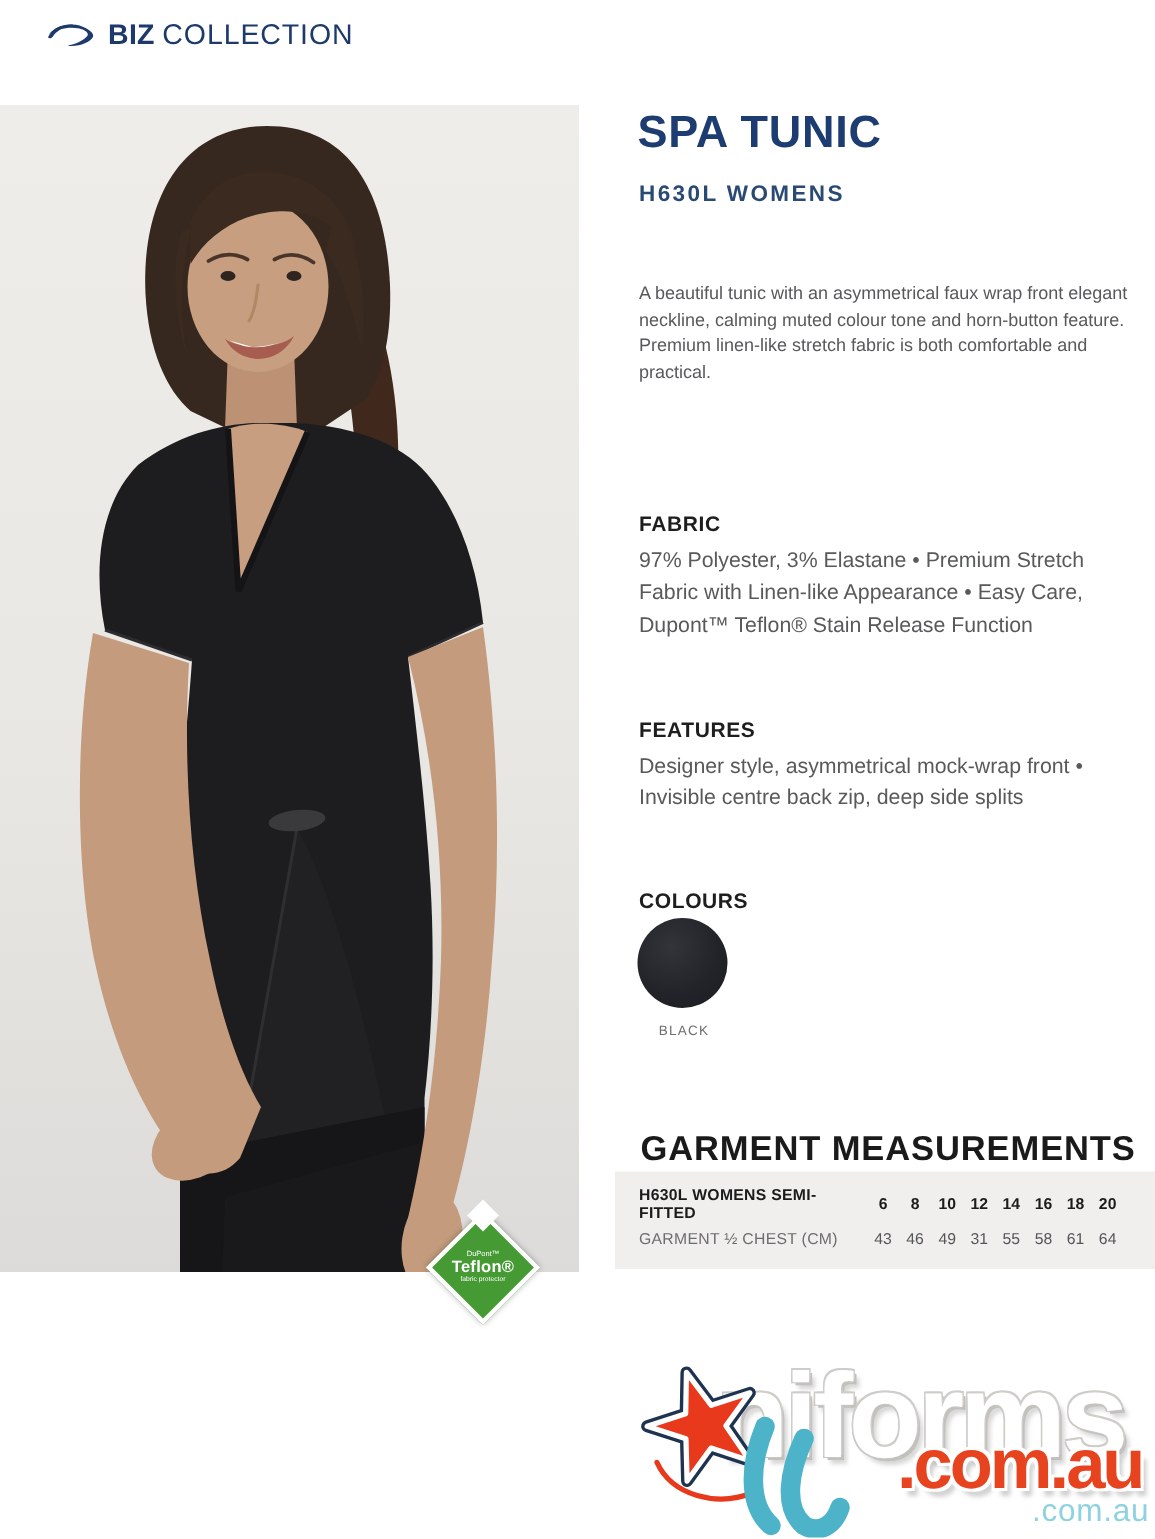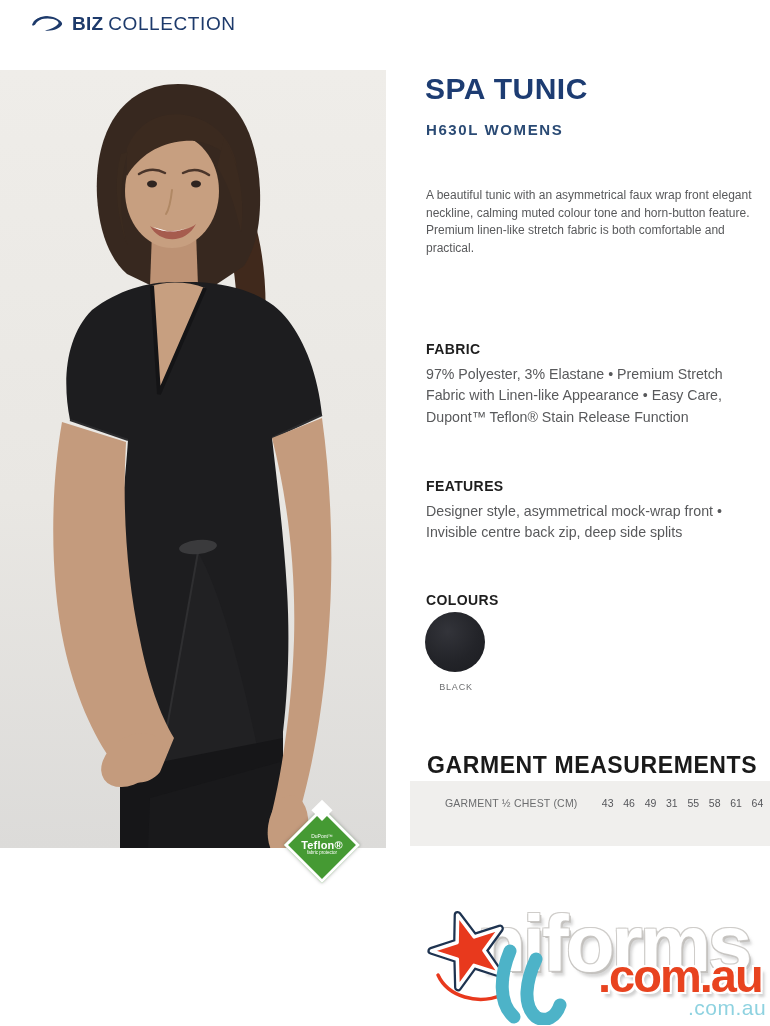--- a/index.html
+++ b/index.html
@@ -51,21 +51,21 @@
   .swatch { width:60px; height:60px; border-radius:50%;
             background:radial-gradient(circle at 38% 32%, #33343a 0%, #232429 55%, #1b1c20 100%); }
   .swatch-label { margin-top:10px; font-size:9px; color:#6d6e70; letter-spacing:.8px; }
 
   .meas-head { position:absolute; left:427px; top:752px; font-size:23px; font-weight:700;
                color:#1a1a1a; letter-spacing:.6px; }
   .meas-band { position:absolute; left:410px; top:781px; width:360px; height:65px;
                background:#f0efed; padding:12px 0 0 16px; }
   .meas-row { display:flex; align-items:center; height:19px; margin-bottom:4px; }
   .meas-label { width:152px; font-size:10.5px; font-weight:700; color:#1b1b1b; letter-spacing:.2px; }
-  .meas-label.light { font-weight:400; color:#6b6c6e;margin-left:19px; }
+  .meas-label.light { font-weight:400; color:#6b6c6e; }
   .meas-cell { width:21.4px; text-align:center; font-size:10.5px; font-weight:700; color:#1b1b1b; }
   .meas-cell.light { font-weight:400; color:#55565a; }
 
   .disclaimer { position:absolute; left:427px; top:867px; font-size:8px; color:#4f5052;
                 letter-spacing:.15px; line-height:1.65; }
 
   
   .wm-graphic { position:absolute; left:418px; top:905px; z-index:8; }
   .wm-word { position:absolute; left:477px; top:898px; z-index:7; font-size:80px; font-weight:700;
              letter-spacing:-3px; color:#ffffff;
@@ -161,20 +161,31 @@
 
   <div class="sec-head h-colours">COLOURS</div>
   <div class="swatch-wrap">
     <div class="swatch"></div>
     <div class="swatch-label">BLACK</div>
   </div>
 
   <div class="meas-head">GARMENT MEASUREMENTS</div>
   <div class="meas-band">
     <div class="meas-row">
+      <div class="meas-label">H630L WOMENS SEMI-FITTED</div>
+      <div class="meas-cell">6</div>
+      <div class="meas-cell">8</div>
+      <div class="meas-cell">10</div>
+      <div class="meas-cell">12</div>
+      <div class="meas-cell">14</div>
+      <div class="meas-cell">16</div>
+      <div class="meas-cell">18</div>
+      <div class="meas-cell">20</div>
+    </div>
+    <div class="meas-row">
       <div class="meas-label light">GARMENT ½ CHEST (CM)</div>
       <div class="meas-cell light">43</div>
       <div class="meas-cell light">46</div>
       <div class="meas-cell light">49</div>
       <div class="meas-cell light">31</div>
       <div class="meas-cell light">55</div>
       <div class="meas-cell light">58</div>
       <div class="meas-cell light">61</div>
       <div class="meas-cell light">64</div>
     </div>

